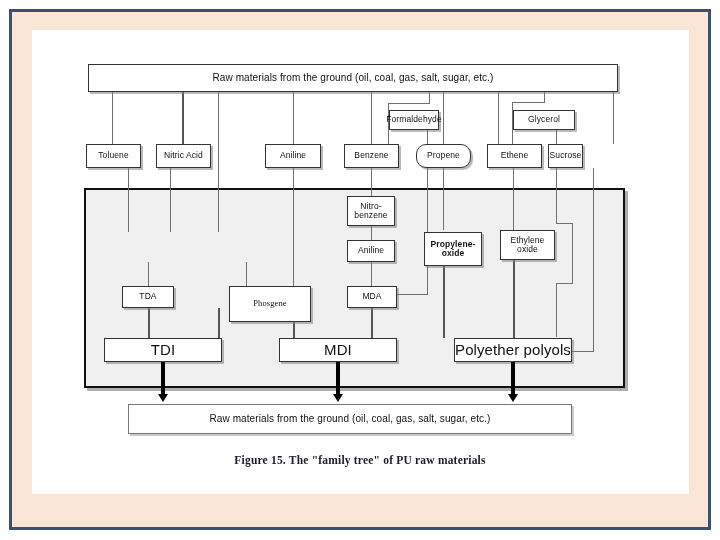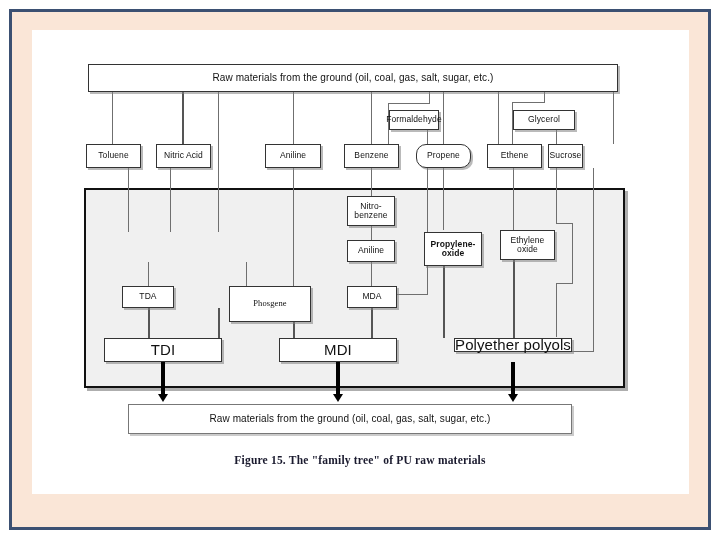--- a/index.html
+++ b/index.html
@@ -169,21 +169,21 @@
 
     <div class="ln v thick" style="left:148px;top:308px;height:30px;"></div>
     <div class="ln v thick" style="left:218px;top:308px;height:30px;"></div>
     <div class="ln v thick" style="left:293px;top:308px;height:30px;"></div>
     <div class="ln v thick" style="left:371px;top:308px;height:30px;"></div>
     <div class="ln v thick" style="left:443px;top:260px;height:78px;"></div>
     <div class="ln v thick" style="left:513px;top:260px;height:78px;"></div>
 
     <div class="box big" style="left:104px;top:338px;width:118px;height:24px;">TDI</div>
     <div class="box big" style="left:279px;top:338px;width:118px;height:24px;">MDI</div>
-    <div class="box big" style="left:454px;top:338px;width:118px;height:14px;">Polyether polyols</div>
+    <div class="box big" style="left:454px;top:338px;width:118px;height:24px;">Polyether polyols</div>
 
     <div class="arrow" style="left:158px;top:362px;width:10px;height:40px;">
       <div class="stem" style="height:32px;"></div>
       <div class="head"></div>
     </div>
     <div class="arrow" style="left:333px;top:362px;width:10px;height:40px;">
       <div class="stem" style="height:32px;"></div>
       <div class="head"></div>
     </div>
     <div class="arrow" style="left:508px;top:362px;width:10px;height:40px;">

